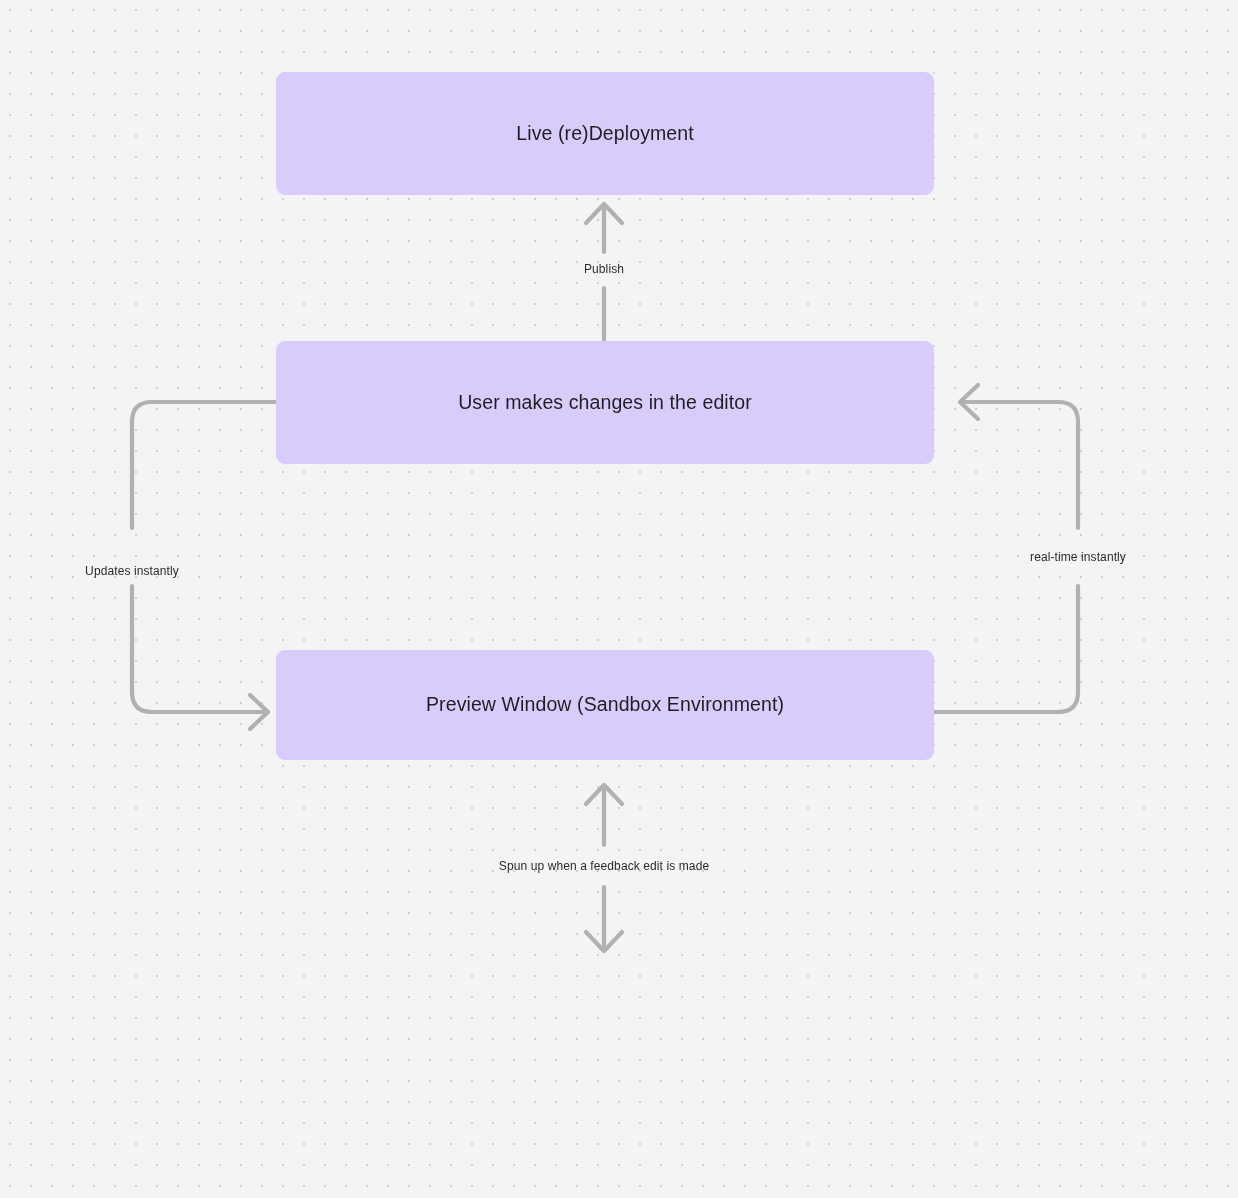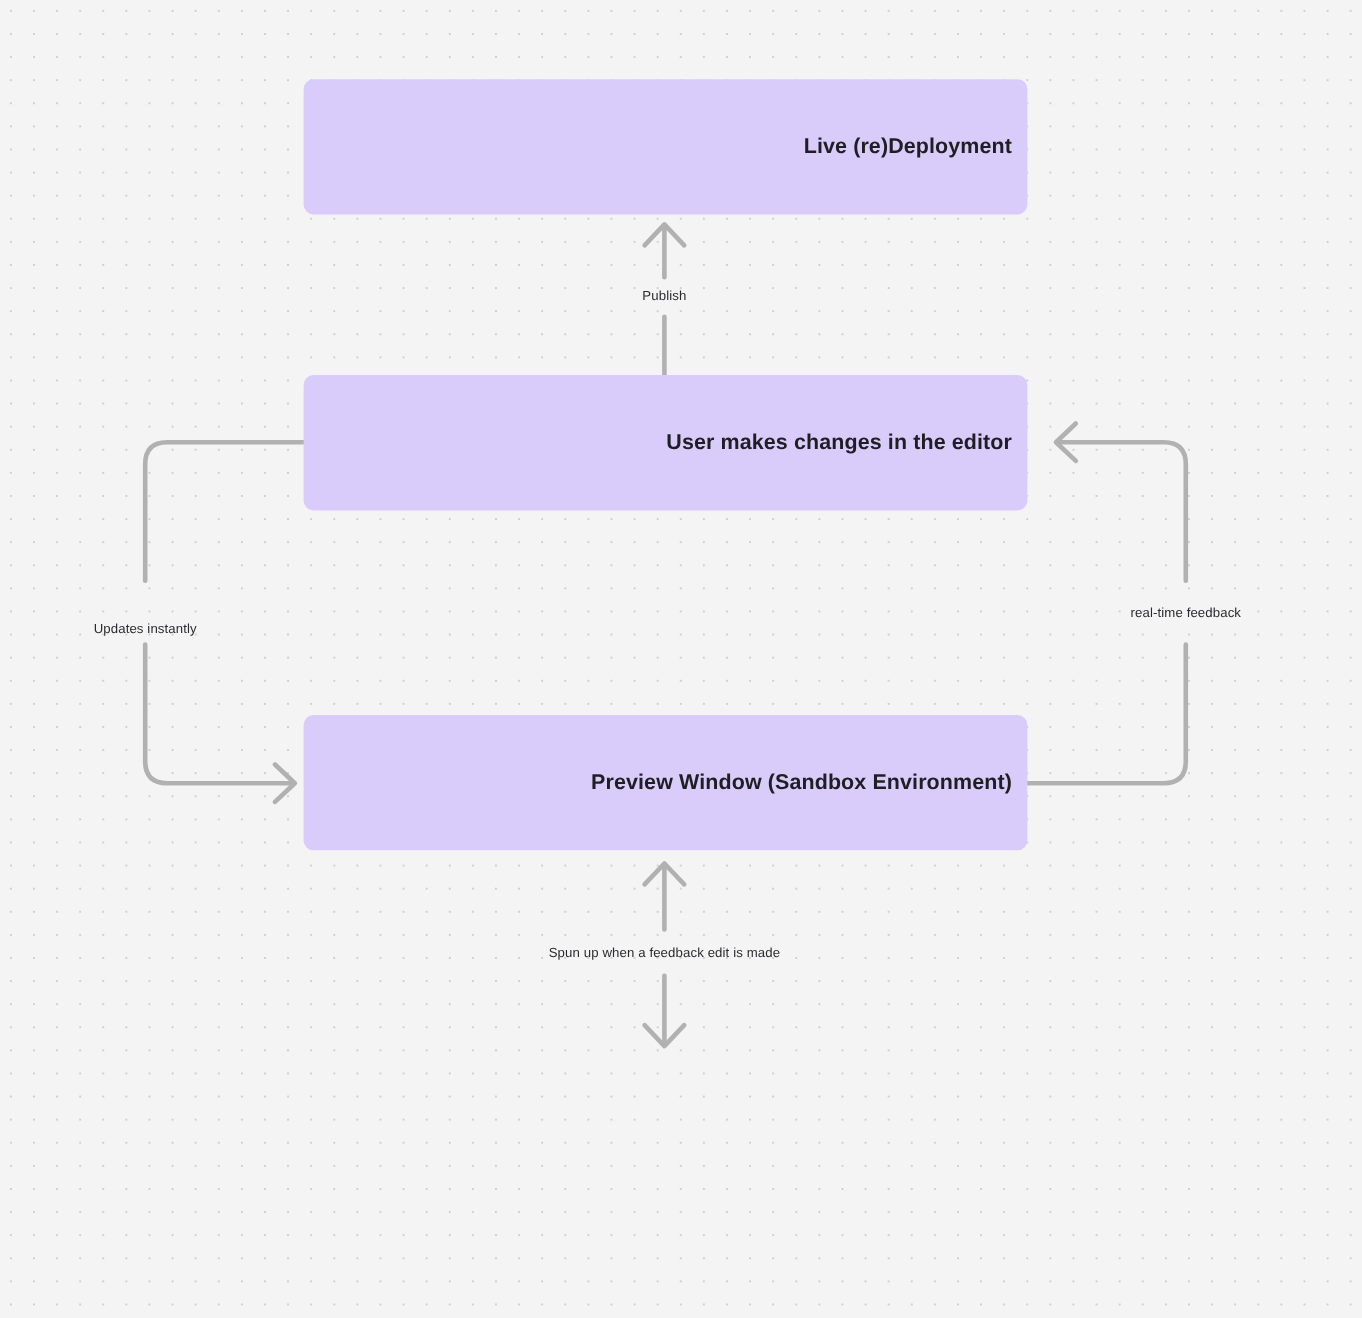--- a/index.html
+++ b/index.html
@@ -33,25 +33,25 @@
     height: 1198px;
     pointer-events: none;
   }
 
   .node {
     position: absolute;
     background-color: #d9ccfb;
     border-radius: 9px;
     display: flex;
     align-items: center;
-    justify-content: flex-end;
+    justify-content: center;
     box-sizing: border-box;
     color: #1f1f23;
     font-size: 19.5px;
-    font-weight: 700;
+    font-weight: 400;
     letter-spacing: 0.1px;
     text-align: center;
   }
 
   .node-label {
     display: block;
     line-height: 1.3;
     padding: 0 14px;
   }
 
@@ -102,26 +102,26 @@
   </svg>
 
   <div class="node" style="left:276px; top:72px; width:658px; height:123px;">
     <span class="node-label">Live (re)Deployment</span>
   </div>
 
   <div class="node" style="left:276px; top:341px; width:658px; height:123px;">
     <span class="node-label">User makes changes in the editor</span>
   </div>
 
-  <div class="node" style="left:276px; top:650px; width:658px; height:123px;">
+  <div class="node" style="left:276px; top:650px; width:658px; height:110px;">
     <span class="node-label">Preview Window (Sandbox Environment)</span>
   </div>
 
 
   <div class="edge-label" style="left:604px; top:269px;">Publish</div>
 
   <div class="edge-label" style="left:132px; top:571px;">Updates instantly</div>
 
-  <div class="edge-label" style="left:1078px; top:557px;">real-time feedback</div>
+  <div class="edge-label" style="left:1078px; top:557px;">real-time instantly</div>
 
   <div class="edge-label" style="left:604px; top:866px;">Spun up when a feedback edit is made</div>
 
 </div>
 
 </body></html>

